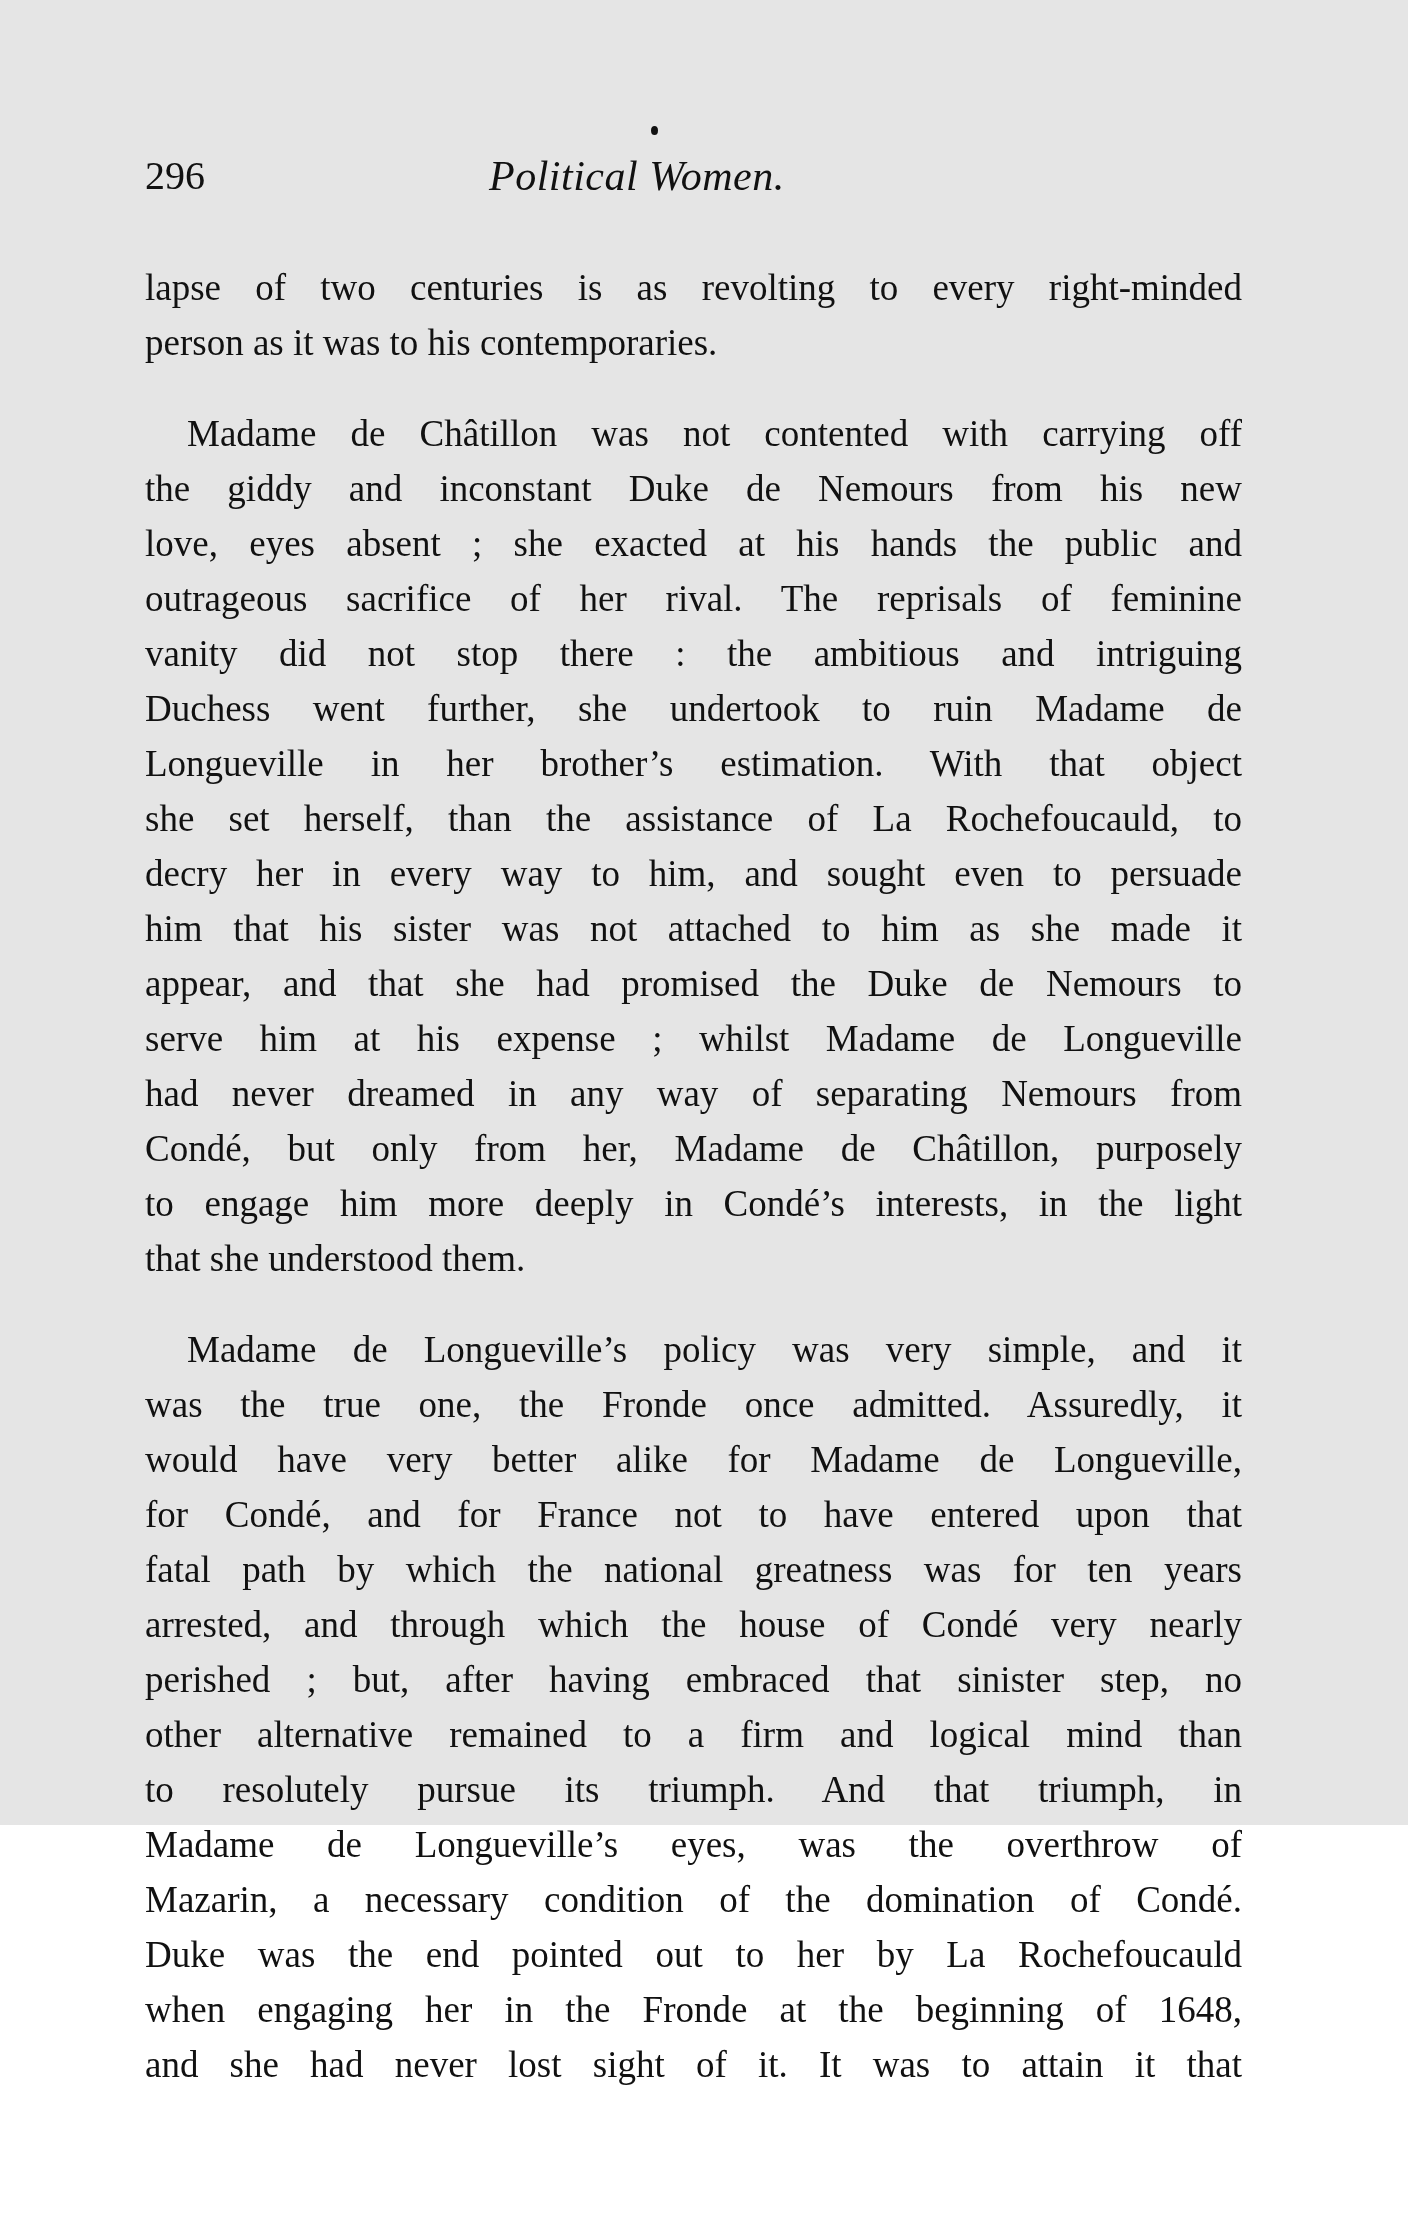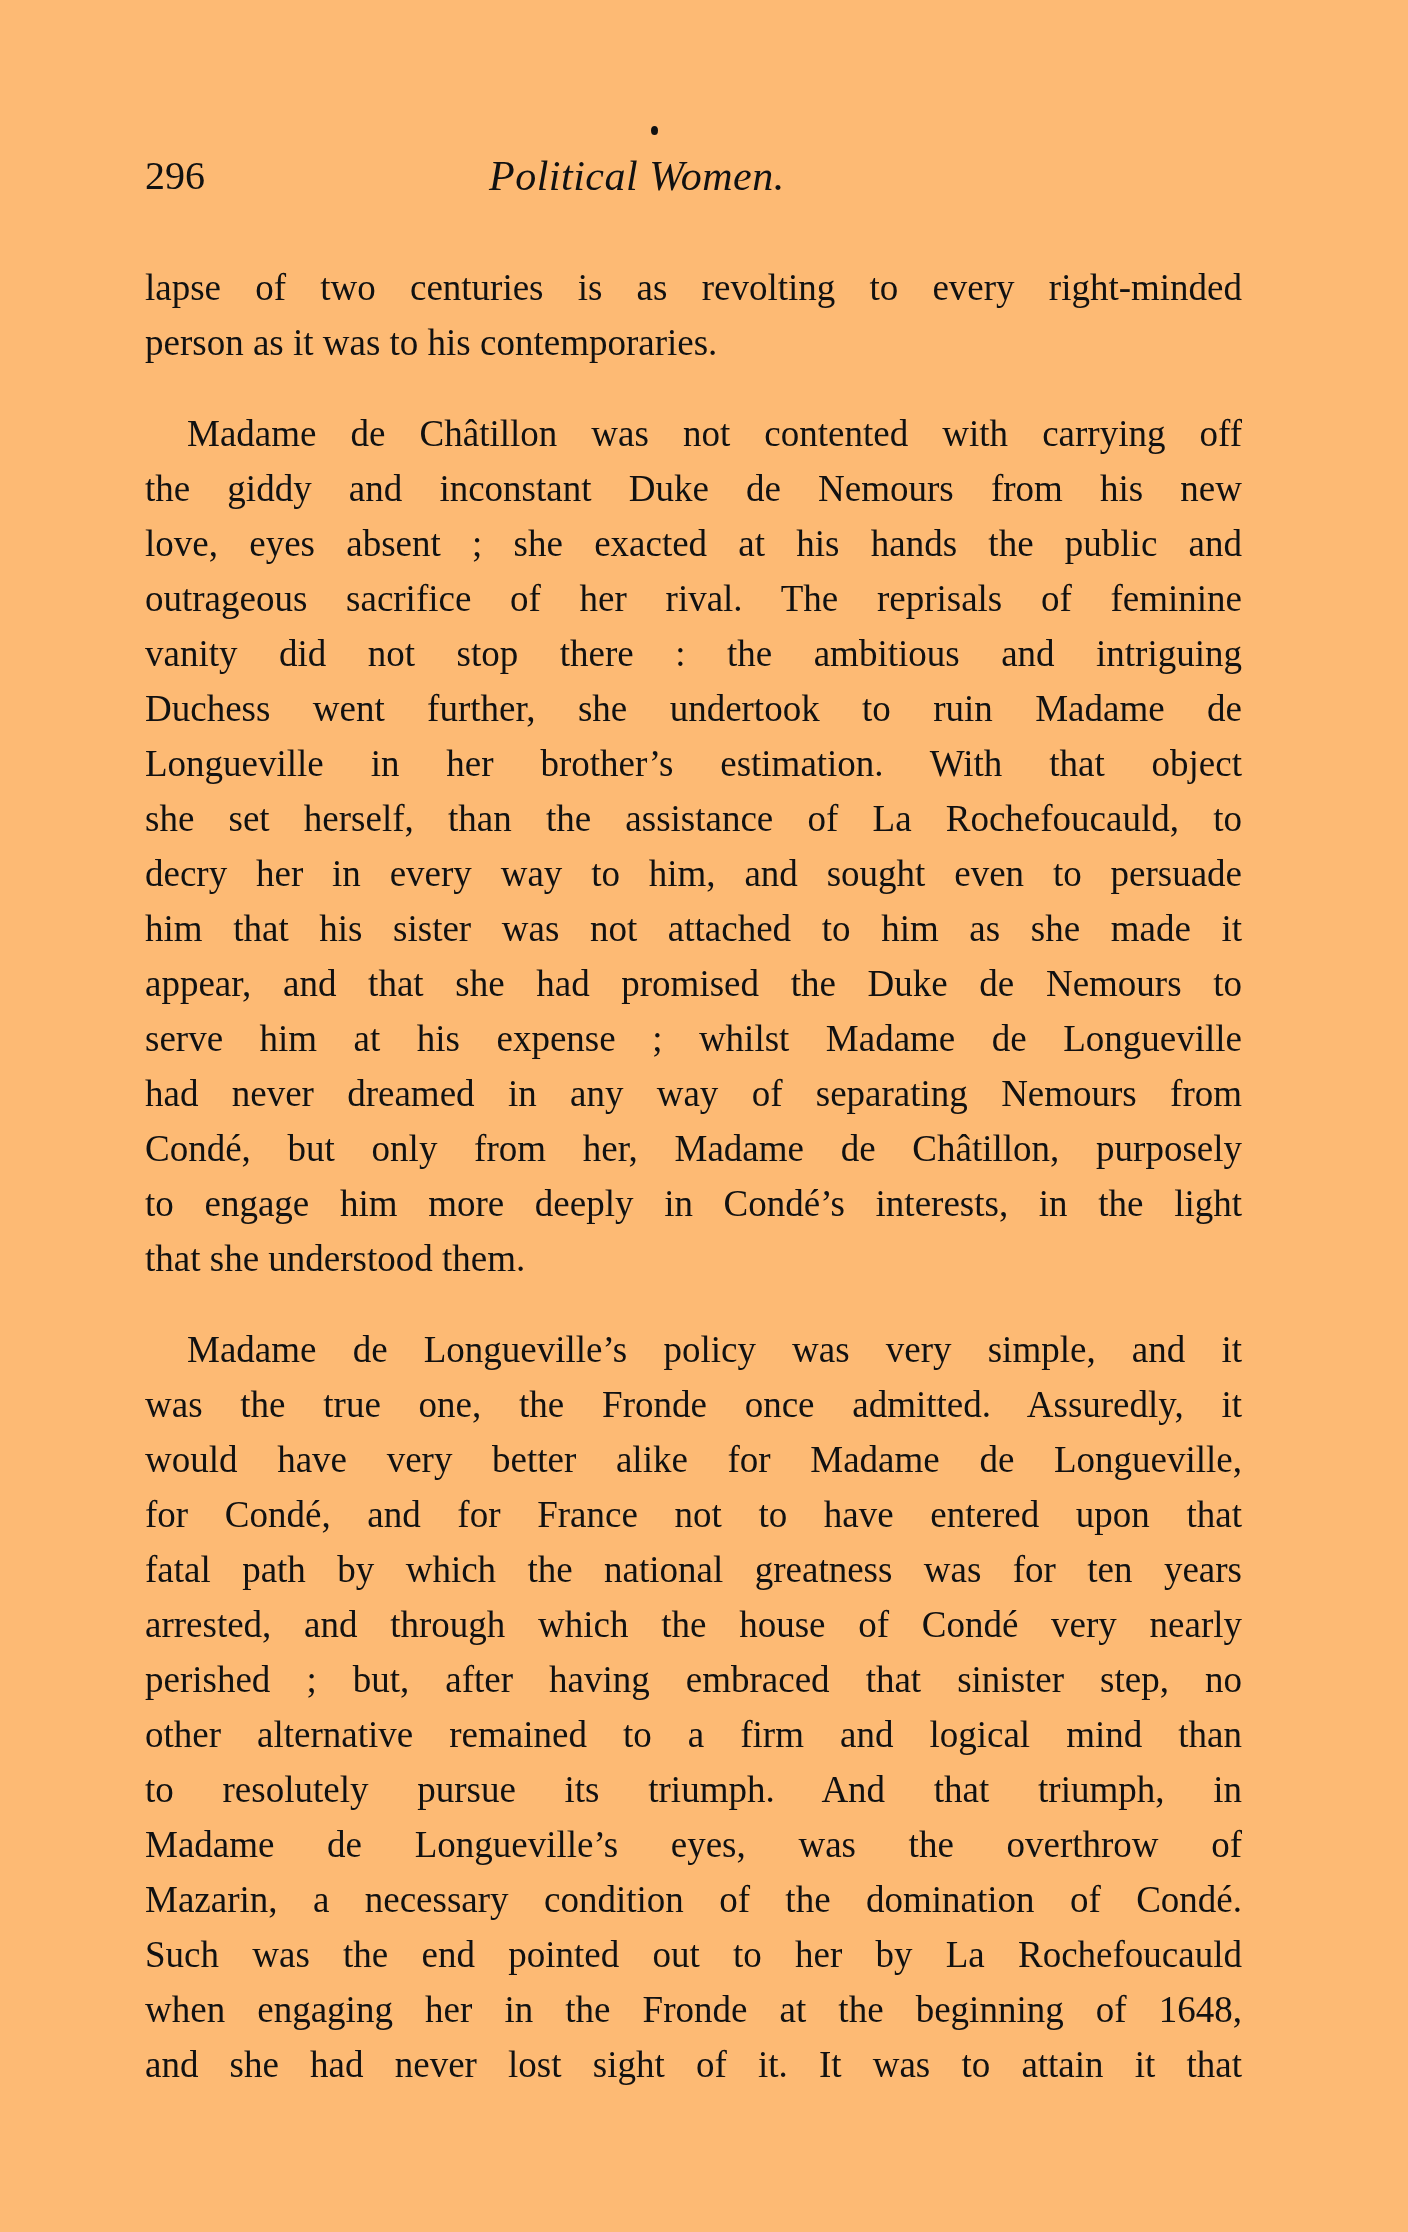--- a/index.html
+++ b/index.html
@@ -13,22 +13,22 @@
       position: relative;
       overflow: hidden;
       color: #111111;
       font-family: "Liberation Serif", "DejaVu Serif", serif;
     }
     .page {
       position: absolute;
       left: 0;
       top: 0;
       width: 1408px;
-      height: 2232px;
-      background: #fdba74;
+      height: 1825px;
+      background: #e5e5e5;
     }
     .speck {
       position: absolute;
       width: 7px;
       height: 9px;
       border-radius: 50%;
       background: #111;
       left: 651px;
       top: 126px;
     }
@@ -114,17 +114,17 @@
       <span class="line">was the true one, the Fronde once admitted.  Assuredly, it</span>
       <span class="line">would have very better alike for Madame de Longueville,</span>
       <span class="line">for Condé, and for France not to have entered upon that</span>
       <span class="line">fatal path by which the national greatness was for ten years</span>
       <span class="line">arrested, and through which the house of Condé very nearly</span>
       <span class="line">perished ;  but, after having embraced that sinister step, no</span>
       <span class="line">other alternative remained to a firm and logical mind than</span>
       <span class="line">to resolutely pursue its triumph.  And that triumph, in</span>
       <span class="line">Madame de Longueville’s eyes, was the overthrow of</span>
       <span class="line">Mazarin, a necessary condition of the domination of Condé.</span>
-      <span class="line">Such was the end pointed out to her by La Rochefoucauld</span>
+      <span class="line">Duke was the end pointed out to her by La Rochefoucauld</span>
       <span class="line">when engaging her in the Fronde at the beginning of 1648,</span>
       <span class="line">and she had never lost sight of it.  It was to attain it that</span>
     </div>
 </div>
 
 </body></html>

